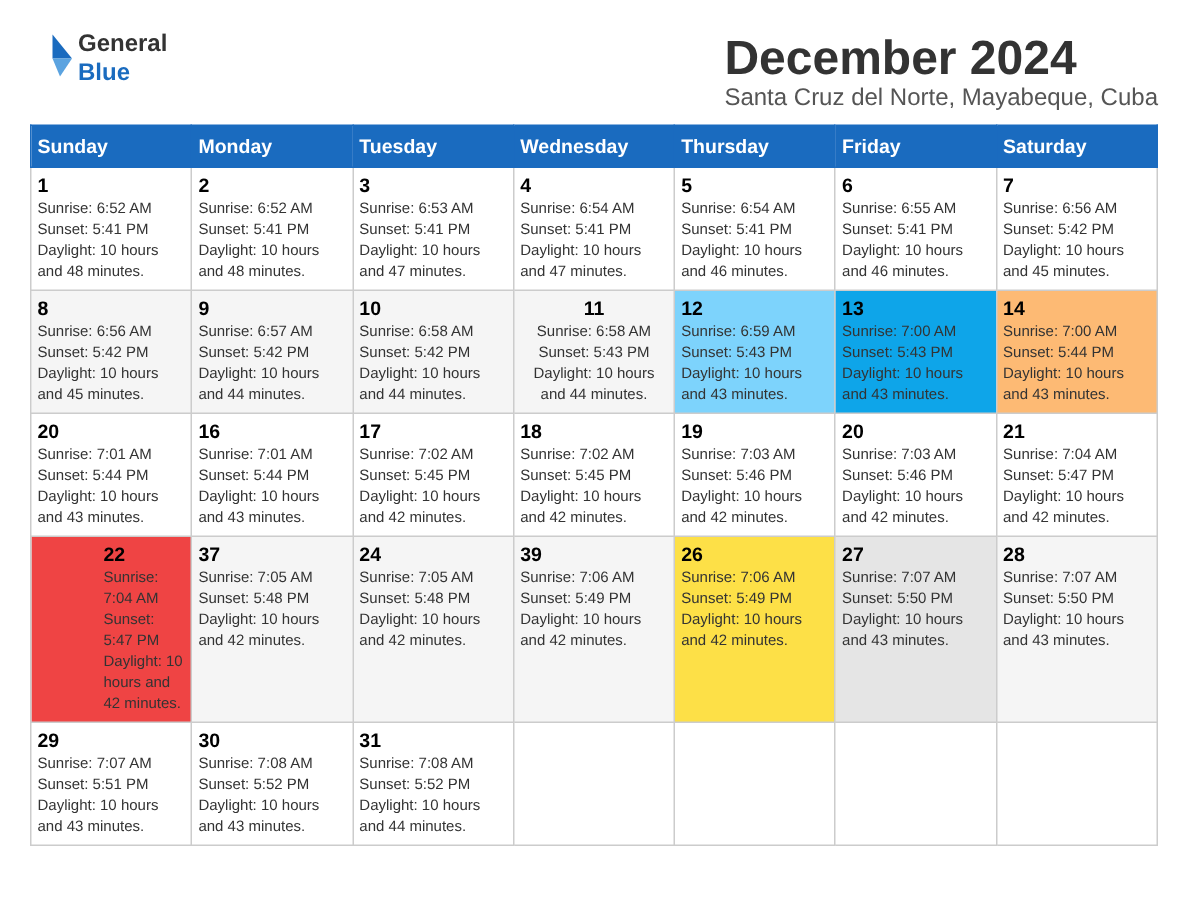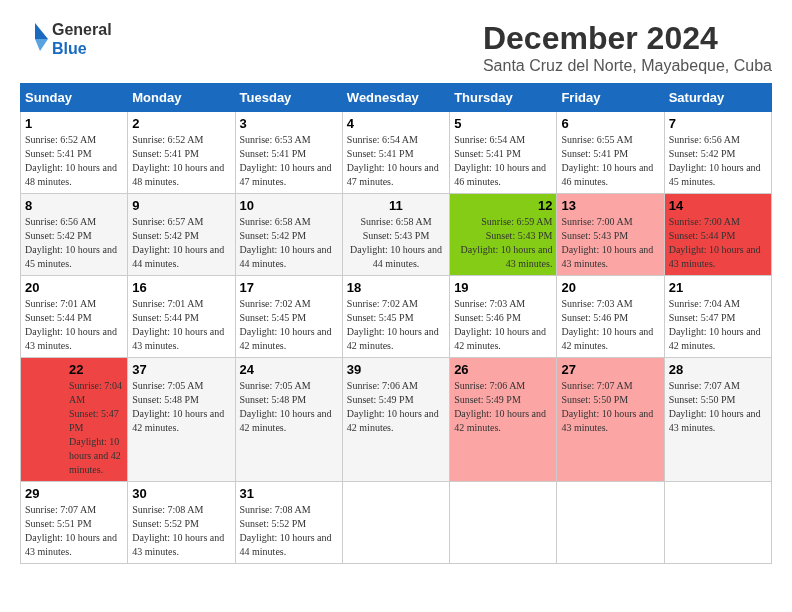--- a/index.html
+++ b/index.html
@@ -60,21 +60,20 @@
     .day-num {
       font-weight: bold;
       font-size: 13px;
       display: block;
       margin-bottom: 2px;
     }
     .day-info {
       font-size: 10px;
       color: #333;
       line-height: 1.4;
-      font-family: Liberation Serif, serif;
     }
     .empty-cell {
       background: #fff !important;
     }
   </style>
 </head>
 <body>
 
 <div class="header-logo">
   <div class="logo">
@@ -192,37 +191,37 @@
     </div>
   </td>
         <td style="background: rgb(245, 245, 245); text-align: center;">
     <span class="day-num">11</span>
     <div class="day-info">
       Sunrise: 6:58 AM<br>
       Sunset: 5:43 PM<br>
       Daylight: 10 hours and 44 minutes.
     </div>
   </td>
-        <td style="background: #84cc16; text-align: right;">
+        <td style="background: #7dd3fc;">
     <span class="day-num">12</span>
     <div class="day-info">
       Sunrise: 6:59 AM<br>
       Sunset: 5:43 PM<br>
       Daylight: 10 hours and 43 minutes.
     </div>
   </td>
-        <td style="background: #fca5a5;">
+        <td style="background: #0ea5e9;">
     <span class="day-num">13</span>
     <div class="day-info">
       Sunrise: 7:00 AM<br>
       Sunset: 5:43 PM<br>
       Daylight: 10 hours and 43 minutes.
     </div>
   </td>
-        <td style="background: #ef4444; margin-left: 41px;">
+        <td style="background: #fdba74; margin-left: 41px;">
     <span class="day-num">14</span>
     <div class="day-info">
       Sunrise: 7:00 AM<br>
       Sunset: 5:44 PM<br>
       Daylight: 10 hours and 43 minutes.
     </div>
   </td>
       </tr>
       <tr>
         <td>
@@ -308,29 +307,29 @@
     </div>
   </td>
         <td style="background: rgb(245, 245, 245);">
     <span class="day-num">39</span>
     <div class="day-info">
       Sunrise: 7:06 AM<br>
       Sunset: 5:49 PM<br>
       Daylight: 10 hours and 42 minutes.
     </div>
   </td>
-        <td style="background: #fca5a5;">
+        <td style="background: #fde047;">
     <span class="day-num">26</span>
     <div class="day-info">
       Sunrise: 7:06 AM<br>
       Sunset: 5:49 PM<br>
       Daylight: 10 hours and 42 minutes.
     </div>
   </td>
-        <td style="background: #fca5a5; margin-left: 24px;">
+        <td style="background: #e5e5e5; margin-left: 24px;">
     <span class="day-num">27</span>
     <div class="day-info">
       Sunrise: 7:07 AM<br>
       Sunset: 5:50 PM<br>
       Daylight: 10 hours and 43 minutes.
     </div>
   </td>
         <td style="background: rgb(245, 245, 245);">
     <span class="day-num">28</span>
     <div class="day-info">

